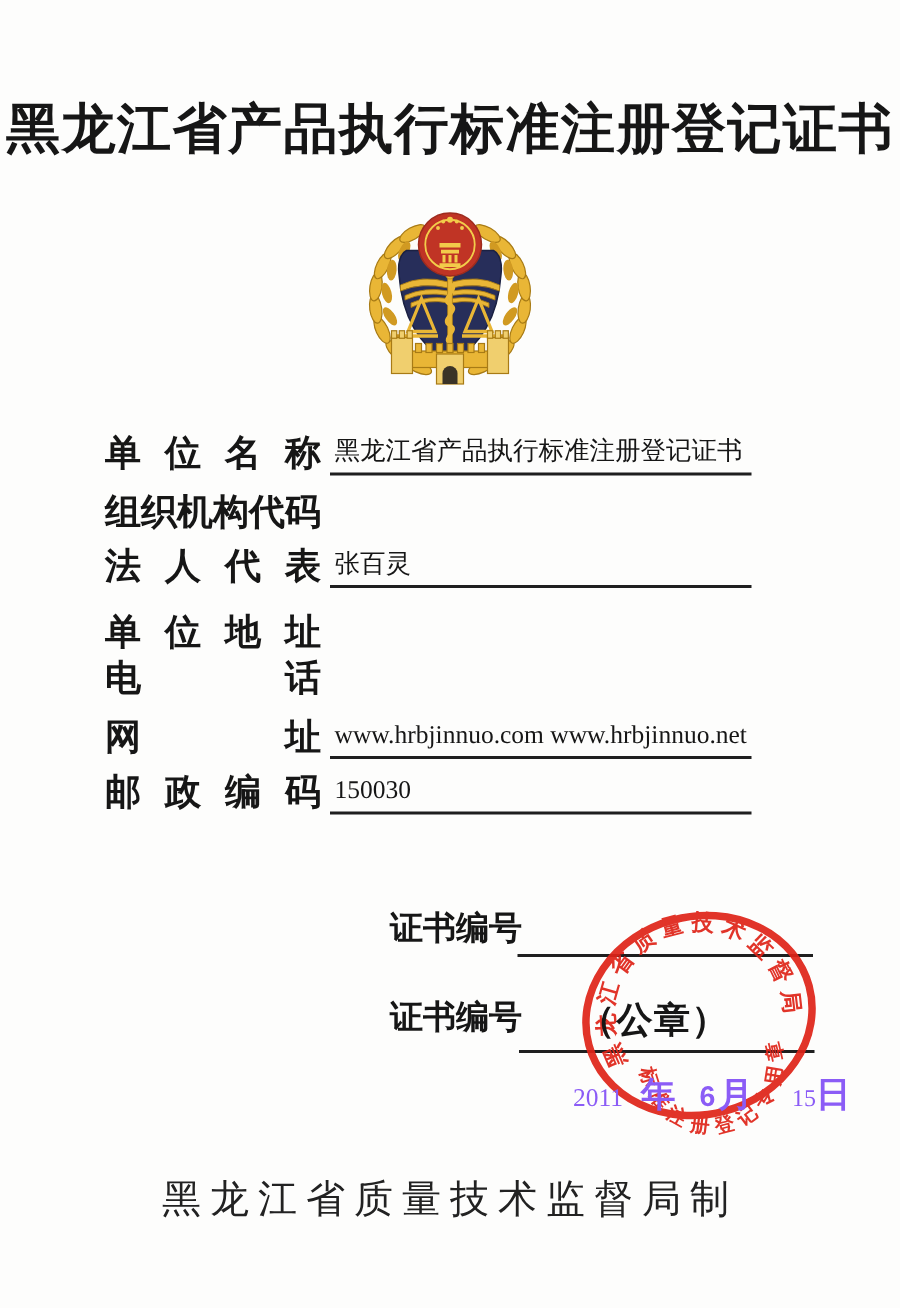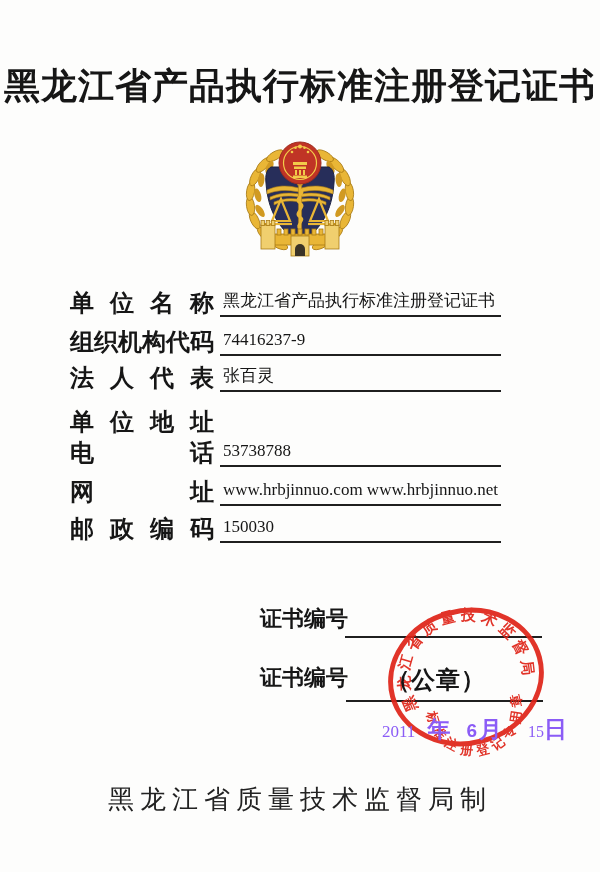--- a/index.html
+++ b/index.html
@@ -179,21 +179,20 @@
 </div>
 <div class="row r2">
   <div class="lbl char-justify">
       <span>组</span>
       <span>织</span>
       <span>机</span>
       <span>构</span>
       <span>代</span>
       <span>码</span>
     </div>
-  <div class="val">74416237-9</div>
 </div>
 <div class="row r3">
   <div class="lbl char-justify">
       <span>法</span>
       <span>人</span>
       <span>代</span>
       <span>表</span>
     </div>
   <div class="val">张百灵</div>
 </div>
@@ -203,21 +202,20 @@
       <span>位</span>
       <span>地</span>
       <span>址</span>
     </div>
 </div>
 <div class="row r5">
   <div class="lbl char-justify">
       <span>电</span>
       <span>话</span>
     </div>
-  <div class="val">53738788</div>
 </div>
 <div class="row r6">
   <div class="lbl char-justify">
       <span>网</span>
       <span>址</span>
     </div>
   <div class="val">www.hrbjinnuo.com   www.hrbjinnuo.net</div>
 </div>
 <div class="row r7">
   <div class="lbl char-justify">

